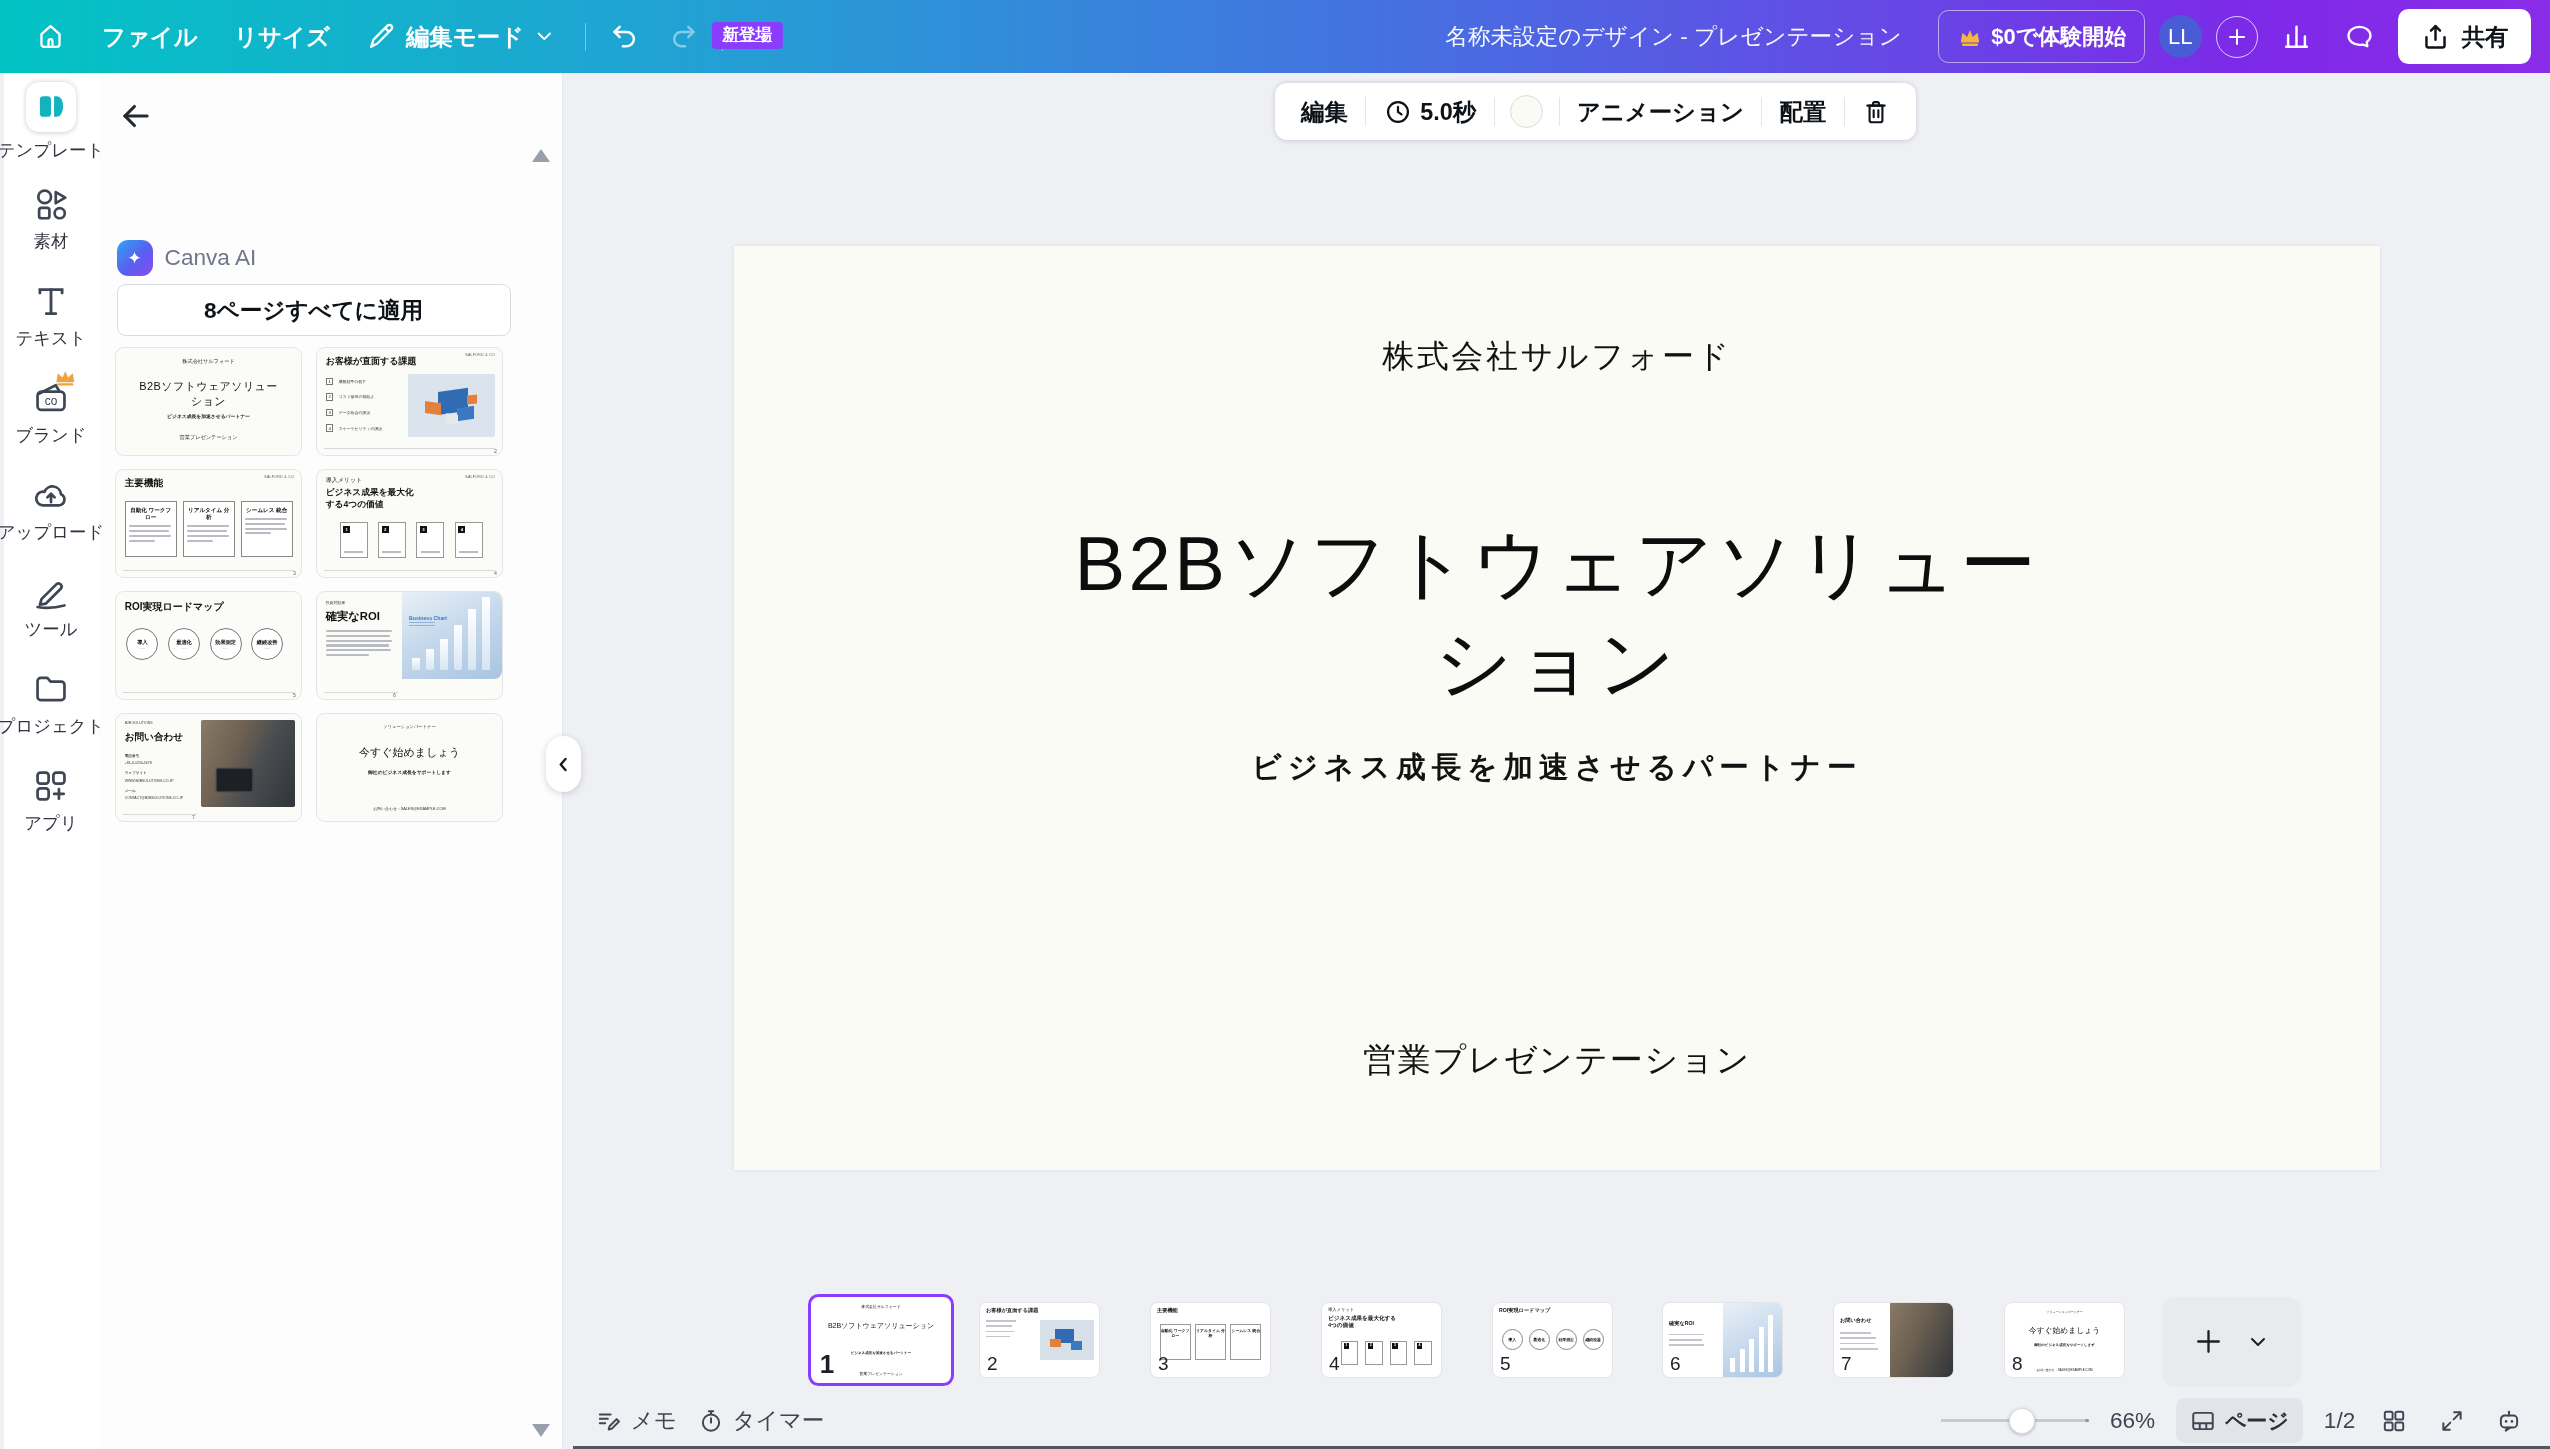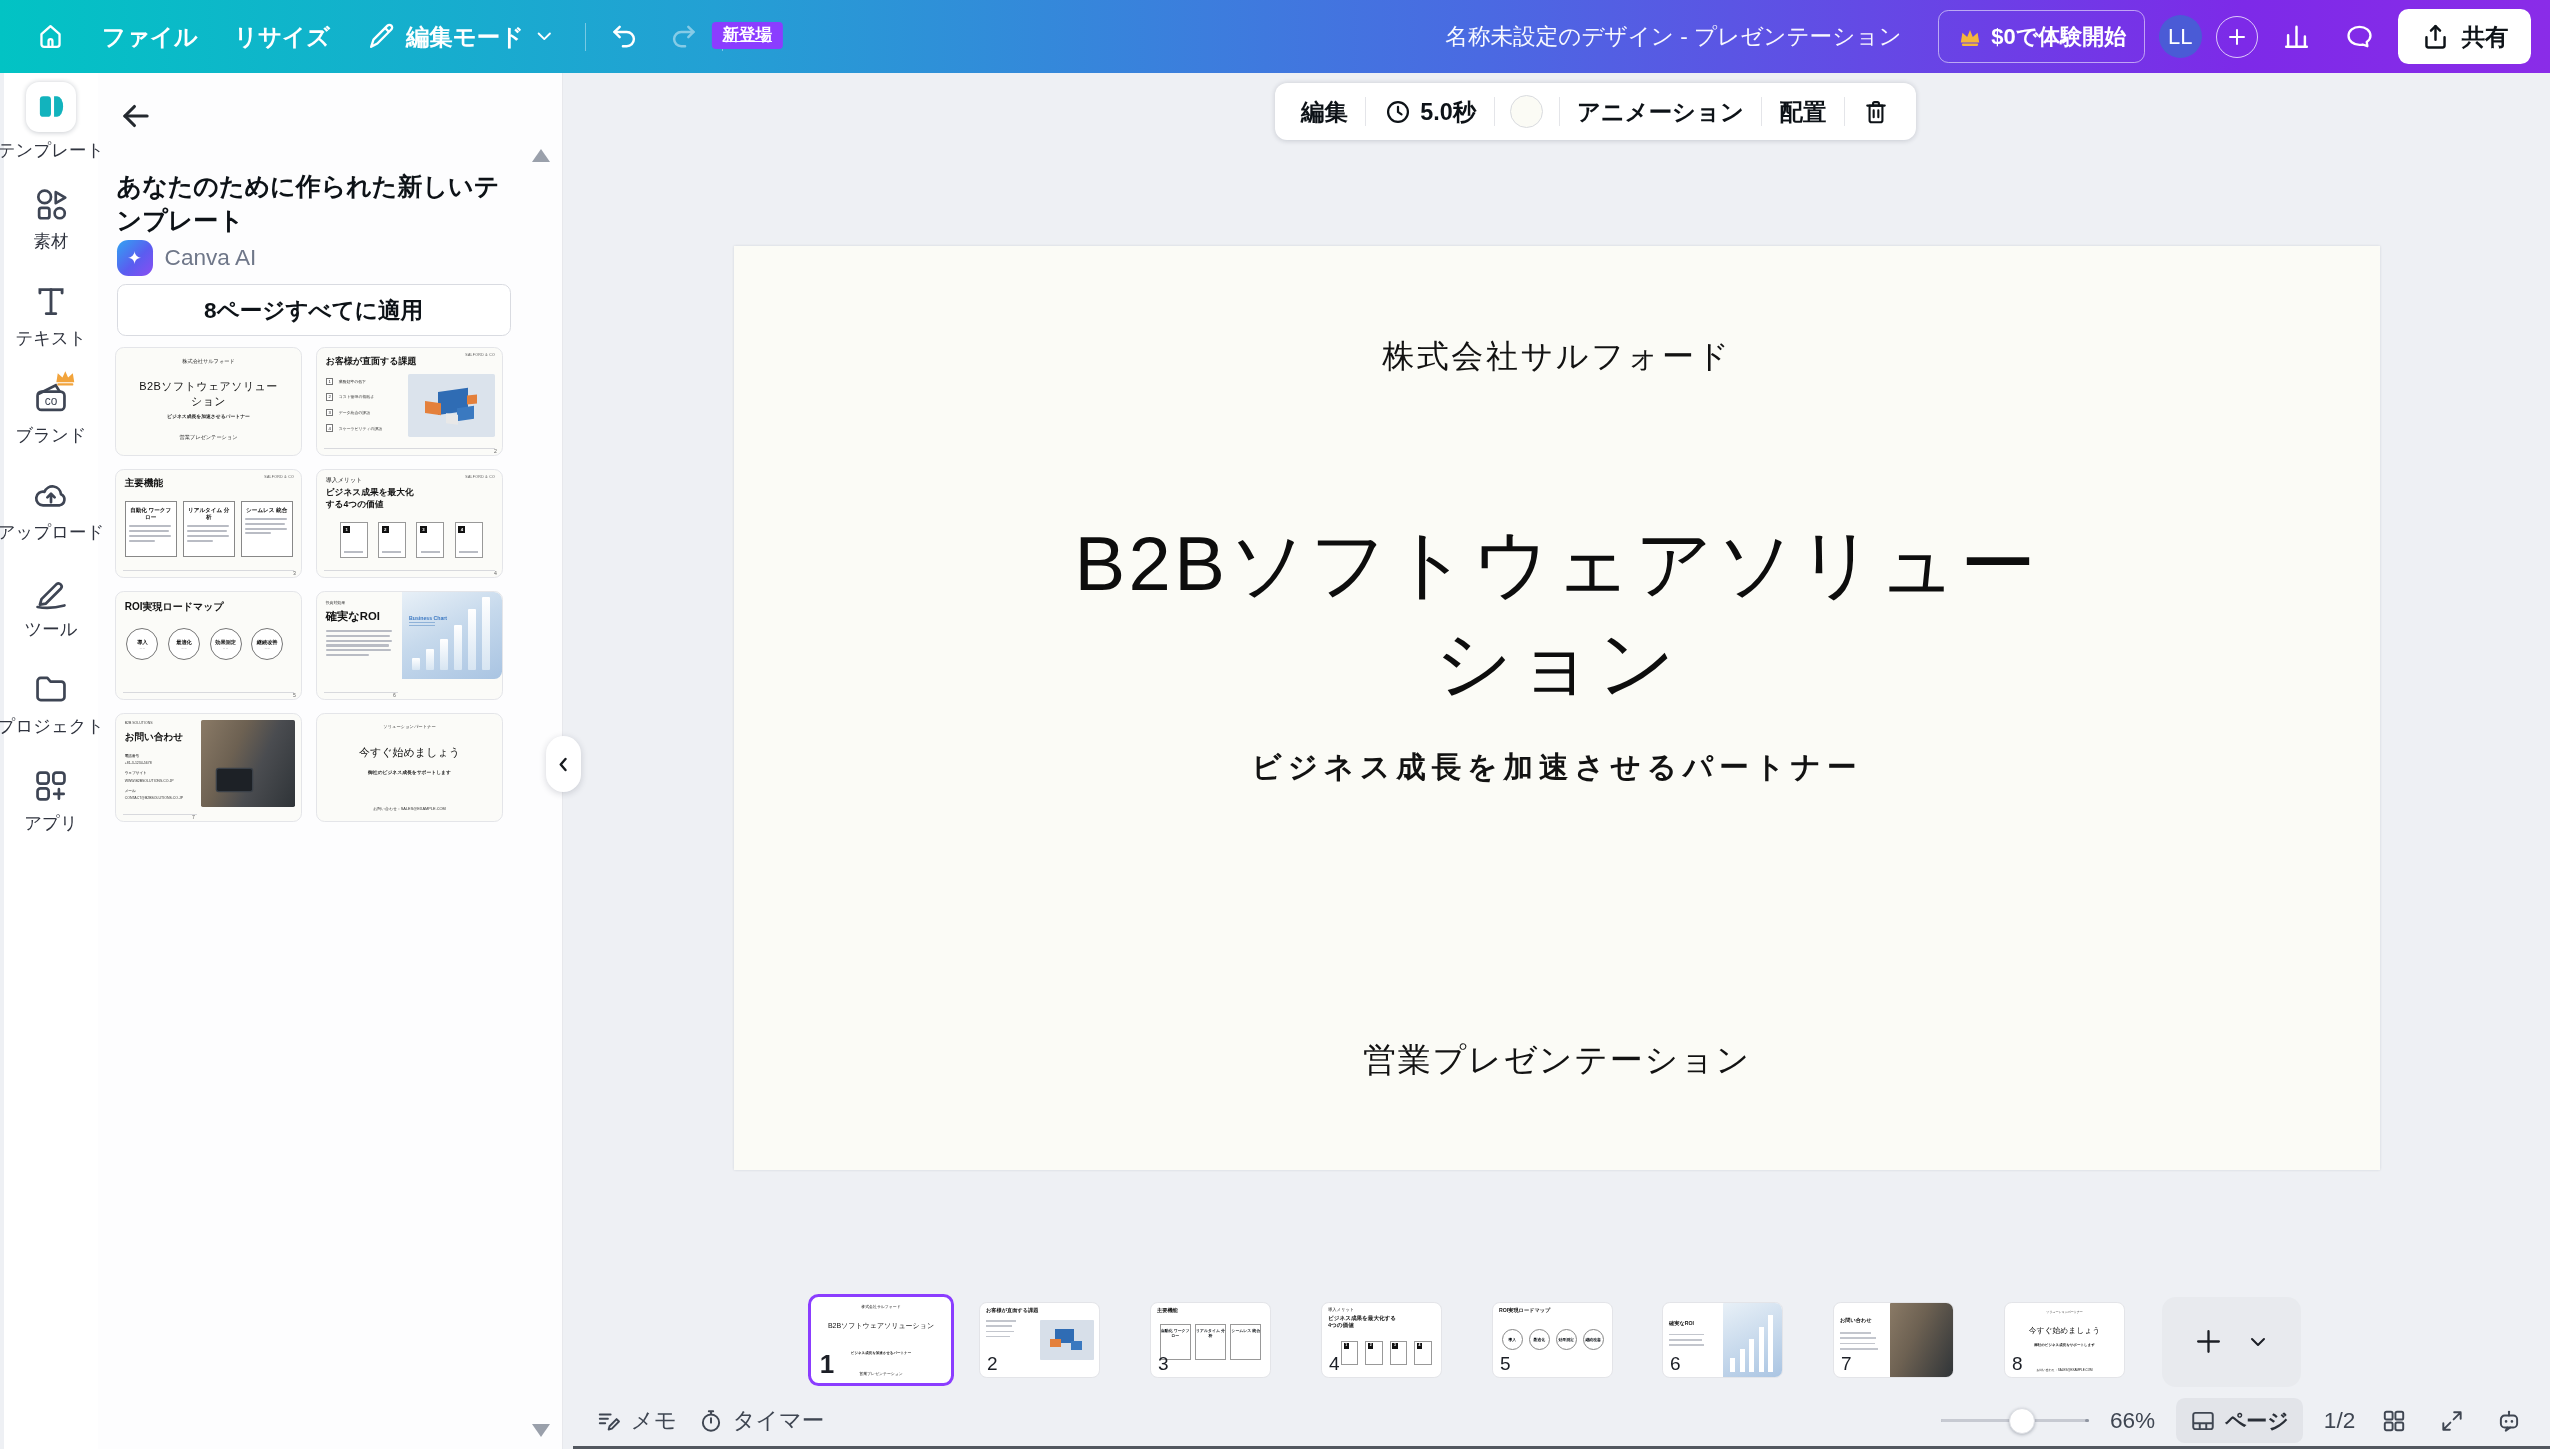--- a/index.html
+++ b/index.html
@@ -389,21 +389,20 @@
 </nav>
 
 <section class="panel">
   <button class="back-btn">
     <svg viewBox="0 0 24 24" fill="none" stroke="currentColor" stroke-width="2" stroke-linecap="round" stroke-linejoin="round">
         <path d="M19 12H5"></path>
         <path d="M11 6l-6 6 6 6"></path>
       </svg>
   </button>
   <span class="scroll-up"></span>
-  <h2 class="panel-heading">あなたのために作られた新しいテンプレート</h2>
   <div class="source-row">
     <span class="ai-ico">✦</span>
     <span class="source-name">Canva AI</span>
   </div>
   <button class="apply-btn">8ページすべてに適用</button>
 
   <div class="tgrid">
 
     <div class="tcard c1">
       <div class="co">株式会社サルフォード</div>

